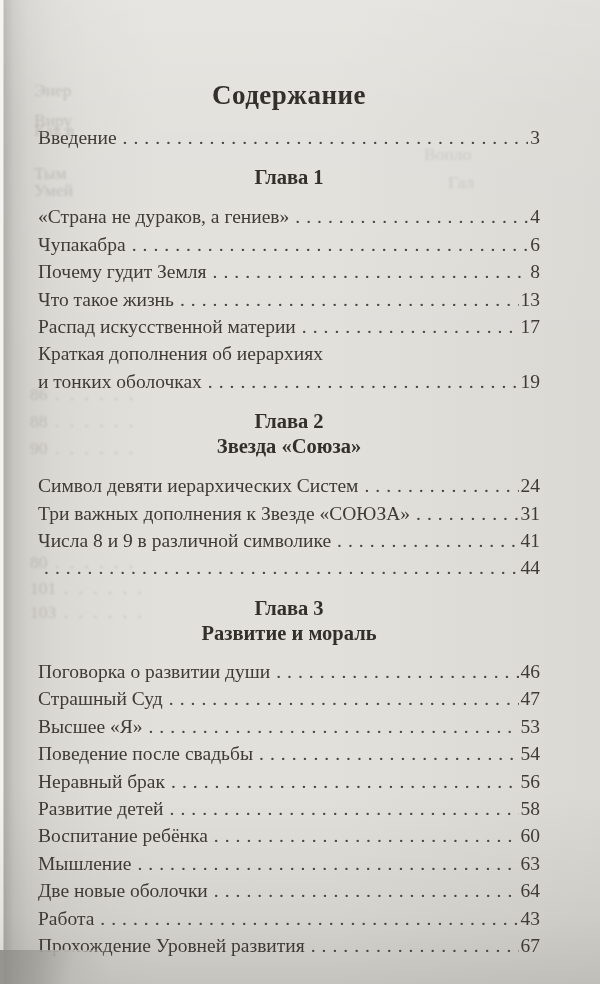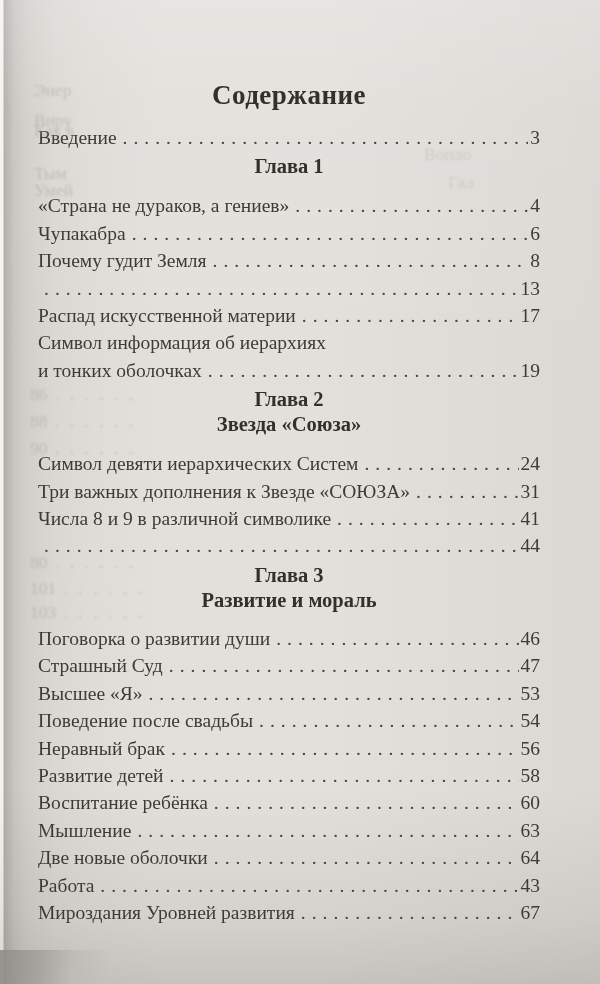--- a/index.html
+++ b/index.html
@@ -66,21 +66,21 @@
     font-weight: bold;
     font-size: 27px;
     line-height: 27px;
     margin: 82px 0 15px 0;
     color: var(--heading-ink);
     letter-spacing: 0.5px;
   }
 
   .chapter { margin-top: 13px; }
   .chapter.no-heading { margin-top: 0; }
-  .chapter + .chapter { margin-top: 3px; }
+  .chapter + .chapter { margin-top: 14px; }
 
   .chapter-heading, .chapter-subheading {
     text-align: center;
     font-weight: bold;
     font-size: 20.5px;
     line-height: 25px;
     color: var(--heading-ink);
   }
 
   .chapter-rows { margin-top: 13px; }
@@ -151,30 +151,31 @@
               <span class="toc-text">Чупакабра</span>
               <span class="toc-dots"></span>
               <span class="toc-page">6</span>
             </div>
             <div class="toc-row">
               <span class="toc-text">Почему гудит Земля</span>
               <span class="toc-dots"></span>
               <span class="toc-page">8</span>
             </div>
             <div class="toc-row">
+              <span class="toc-text">Что такое жизнь</span>
               <span class="toc-dots"></span>
               <span class="toc-page">13</span>
             </div>
             <div class="toc-row">
               <span class="toc-text">Распад искусственной материи</span>
               <span class="toc-dots"></span>
               <span class="toc-page">17</span>
             </div>
             <div class="toc-row">
-              <span class="toc-text">Символ информация об иерархиях</span>
+              <span class="toc-text">Краткая дополнения об иерархиях</span>
             </div>
             <div class="toc-row">
               <span class="toc-text">и тонких оболочках</span>
               <span class="toc-dots"></span>
               <span class="toc-page">19</span>
             </div>
           </div>
         </div>
         <div class="chapter">
           <div class="chapter-heading">Глава 2</div>
@@ -249,21 +250,21 @@
               <span class="toc-text">Две новые оболочки</span>
               <span class="toc-dots"></span>
               <span class="toc-page">64</span>
             </div>
             <div class="toc-row">
               <span class="toc-text">Работа</span>
               <span class="toc-dots"></span>
               <span class="toc-page">43</span>
             </div>
             <div class="toc-row">
-              <span class="toc-text">Мироздания Уровней развития</span>
+              <span class="toc-text">Прохождение Уровней развития</span>
               <span class="toc-dots"></span>
               <span class="toc-page">67</span>
             </div>
           </div>
         </div>
       </div>
   </div>
   <div>
       <div class="ghost ghost-word" style="left: 34px; top: 80px;">Энер</div>
       <div class="ghost ghost-word" style="left: 34px; top: 110px;">Виру</div>

